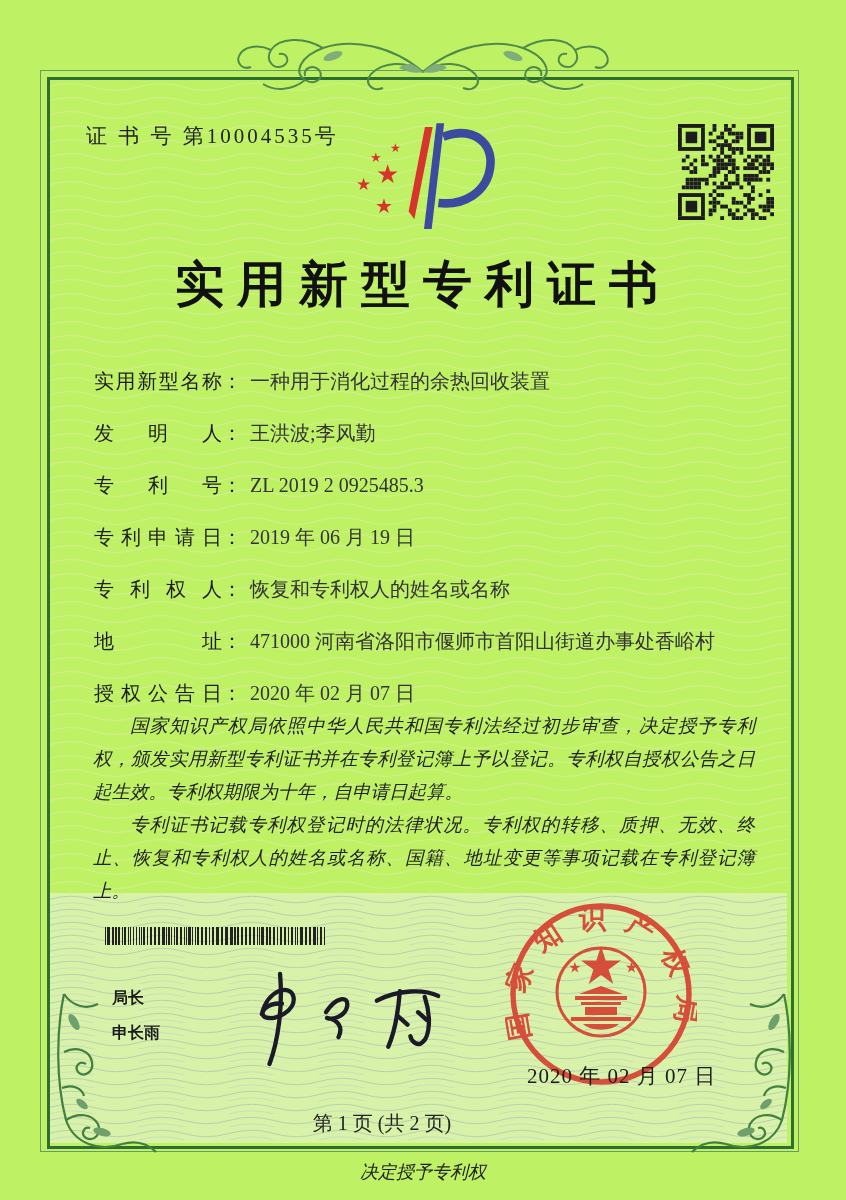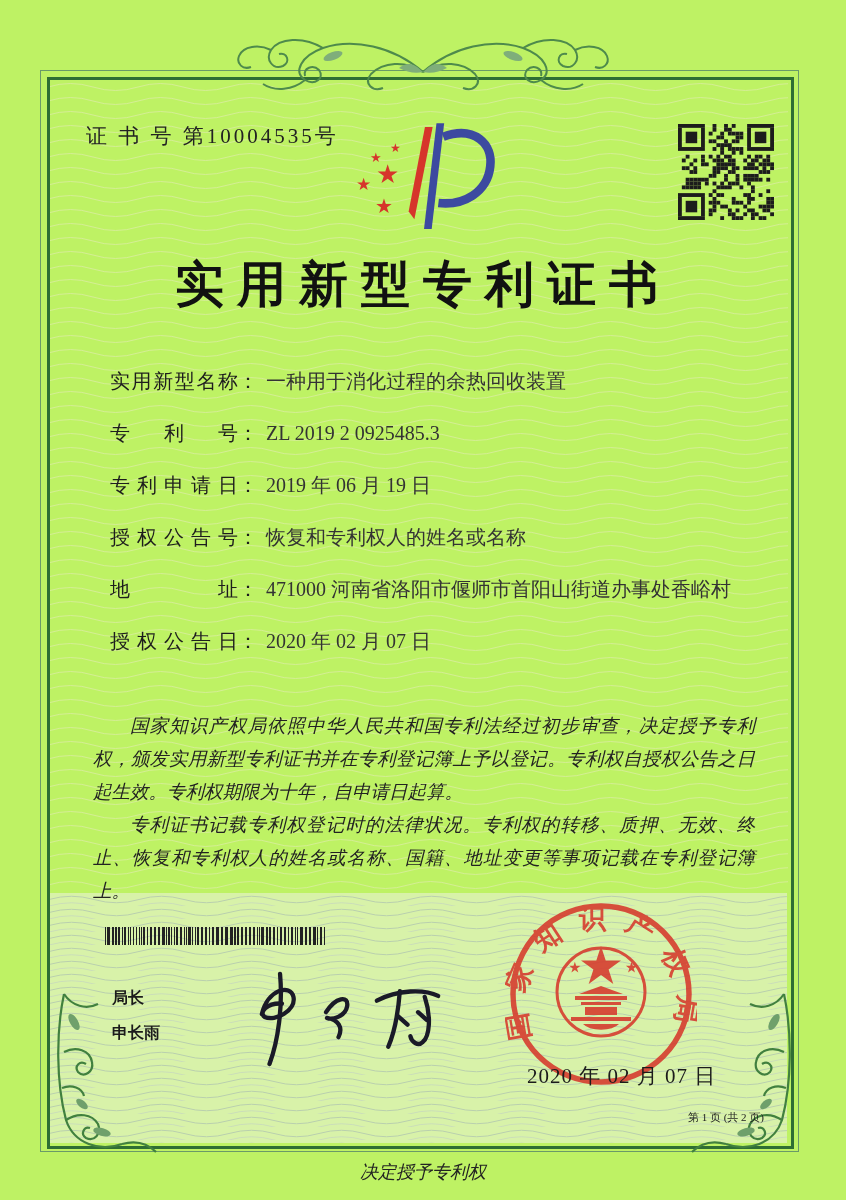--- a/index.html
+++ b/index.html
@@ -16,39 +16,39 @@
     border:3px solid #2f6e33; z-index:1;}
   .waves{position:absolute; z-index:0;}
   
   .cert-no{position:absolute; left:86px; top:122px; font-size:21px; letter-spacing:3px; color:#222; z-index:3;}
   .logo{position:absolute; left:400px; top:120px; z-index:3;}
   .logo-star{position:absolute; color:#d6352b; z-index:4; line-height:1;}
   .qr{position:absolute; left:678px; top:124px; z-index:3;}
   .title{position:absolute; left:0; top:252px; width:846px; text-align:center;
     font-size:49px; font-weight:700; letter-spacing:13px; color:#111; z-index:3;}
   
-  .fields{position:absolute; left:110px; top:366px; width:670px; z-index:3;}
+  .fields{position:absolute; left:94px; top:366px; width:670px; z-index:3;}
   .frow{position:relative; height:30px; margin-bottom:22px; font-size:20px; line-height:30px; white-space:nowrap;}
   .flabel{display:inline-block; width:128px; text-align:justify; text-align-last:justify; color:#1d1d1d; vertical-align:top;}
   .fcolon{display:inline-block; margin-right:8px; color:#1d1d1d;}
   .fvalue{color:#333;}
   .pair2{position:absolute; left:360px; top:0; white-space:nowrap;}
   
   .body-text{position:absolute; left:93px; top:710px; width:662px; z-index:3;
     font-size:18.5px; line-height:33px; font-style:italic; color:#222; text-align:justify;}
   .body-text p{margin:0; text-indent:2em;}
   
   .barcode{position:absolute; left:105px; top:927px; z-index:3;}
   .officer{position:absolute; left:112px; top:988px; z-index:3;
     font-family:"Liberation Sans","DejaVu Sans",sans-serif; font-weight:700; font-size:16px; color:#1b1b1b;}
   .officer div{margin-bottom:14px;}
   .signature{position:absolute; left:235px; top:962px; z-index:3;}
   .seal{position:absolute; left:505px; top:898px; z-index:3; opacity:.88;}
   .seal-date{position:absolute; left:527px; top:1062px; font-size:21px; letter-spacing:1px; color:#1b1b1b; z-index:4;}
-  .page-num{position:absolute; left:0; top:1110px; width:764px; text-align:right; font-size:11px; color:#222; z-index:3;}
+  .page-num{position:absolute; left:0; top:1110px; width:764px; text-align:center; font-size:20px; color:#222; z-index:3;}
   .back-note{position:absolute; left:0; top:1160px; width:846px; text-align:center;
     font-size:18px; font-style:italic; color:#222; z-index:3;}
   .ornament-top{position:absolute; left:183px; top:26px; z-index:2;}
   .flourish{position:absolute; z-index:2;}
   .flourish.bl{left:52px; top:992px;}
   .flourish.br{right:50px; top:992px; transform:scaleX(-1);}
 </style>
 </head>
 <body>
 
@@ -358,27 +358,30 @@
       <rect x="22" y="24" width="1" height="1" fill="#1c1c1c"></rect>
     </svg>
 
   <div class="title">实用新型专利证书</div>
 
   <div class="fields">
     <div class="frow">
       <span class="flabel">实用新型名称</span><span class="fcolon">：</span><span class="fvalue">一种用于消化过程的余热回收装置</span>
     </div>
     <div class="frow">
+      <span class="flabel">发明人</span><span class="fcolon">：</span><span class="fvalue">王洪波;李风勤</span>
+    </div>
+    <div class="frow">
       <span class="flabel">专利号</span><span class="fcolon">：</span><span class="fvalue">ZL 2019 2 0925485.3</span>
     </div>
     <div class="frow">
       <span class="flabel">专利申请日</span><span class="fcolon">：</span><span class="fvalue">2019 年 06 月 19 日</span>
     </div>
     <div class="frow">
-      <span class="flabel">授权公告号</span><span class="fcolon">：</span><span class="fvalue">恢复和专利权人的姓名或名称</span>
+      <span class="flabel">专利权人</span><span class="fcolon">：</span><span class="fvalue">恢复和专利权人的姓名或名称</span>
     </div>
     <div class="frow">
       <span class="flabel">地址</span><span class="fcolon">：</span><span class="fvalue">471000 河南省洛阳市偃师市首阳山街道办事处香峪村</span>
     </div>
     <div class="frow">
       <span class="flabel">授权公告日</span><span class="fcolon">：</span><span class="fvalue">2020 年 02 月 07 日</span>
     </div>
   </div>
 
   <div class="body-text">

